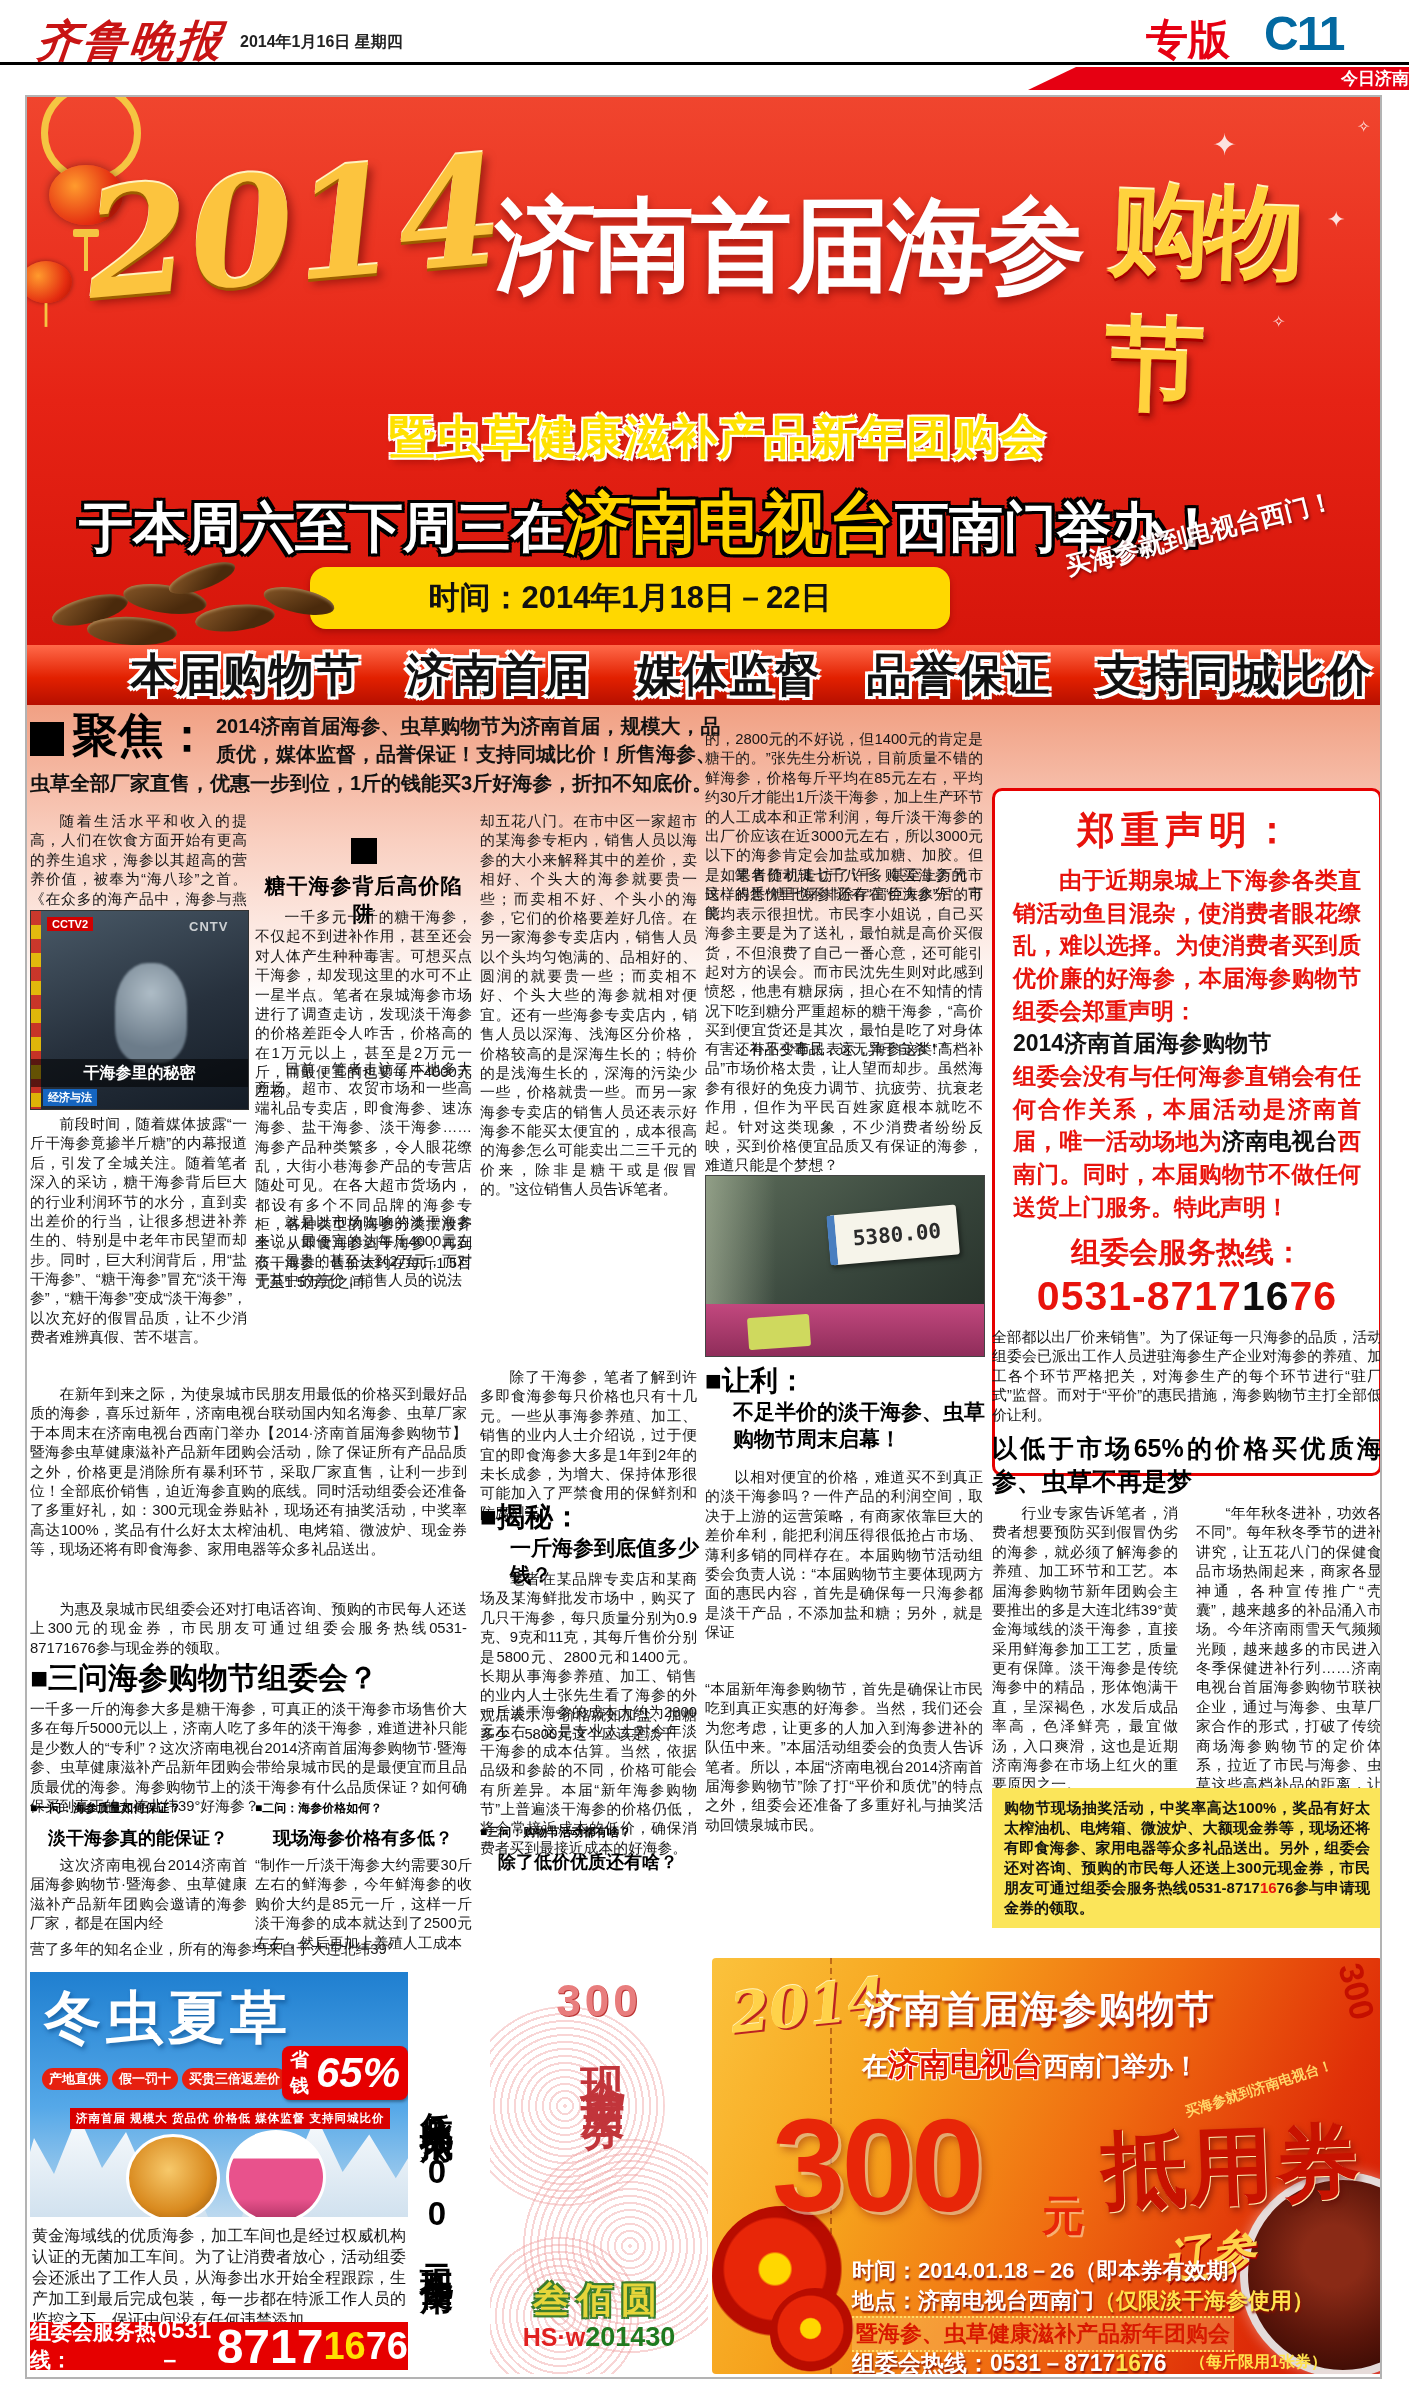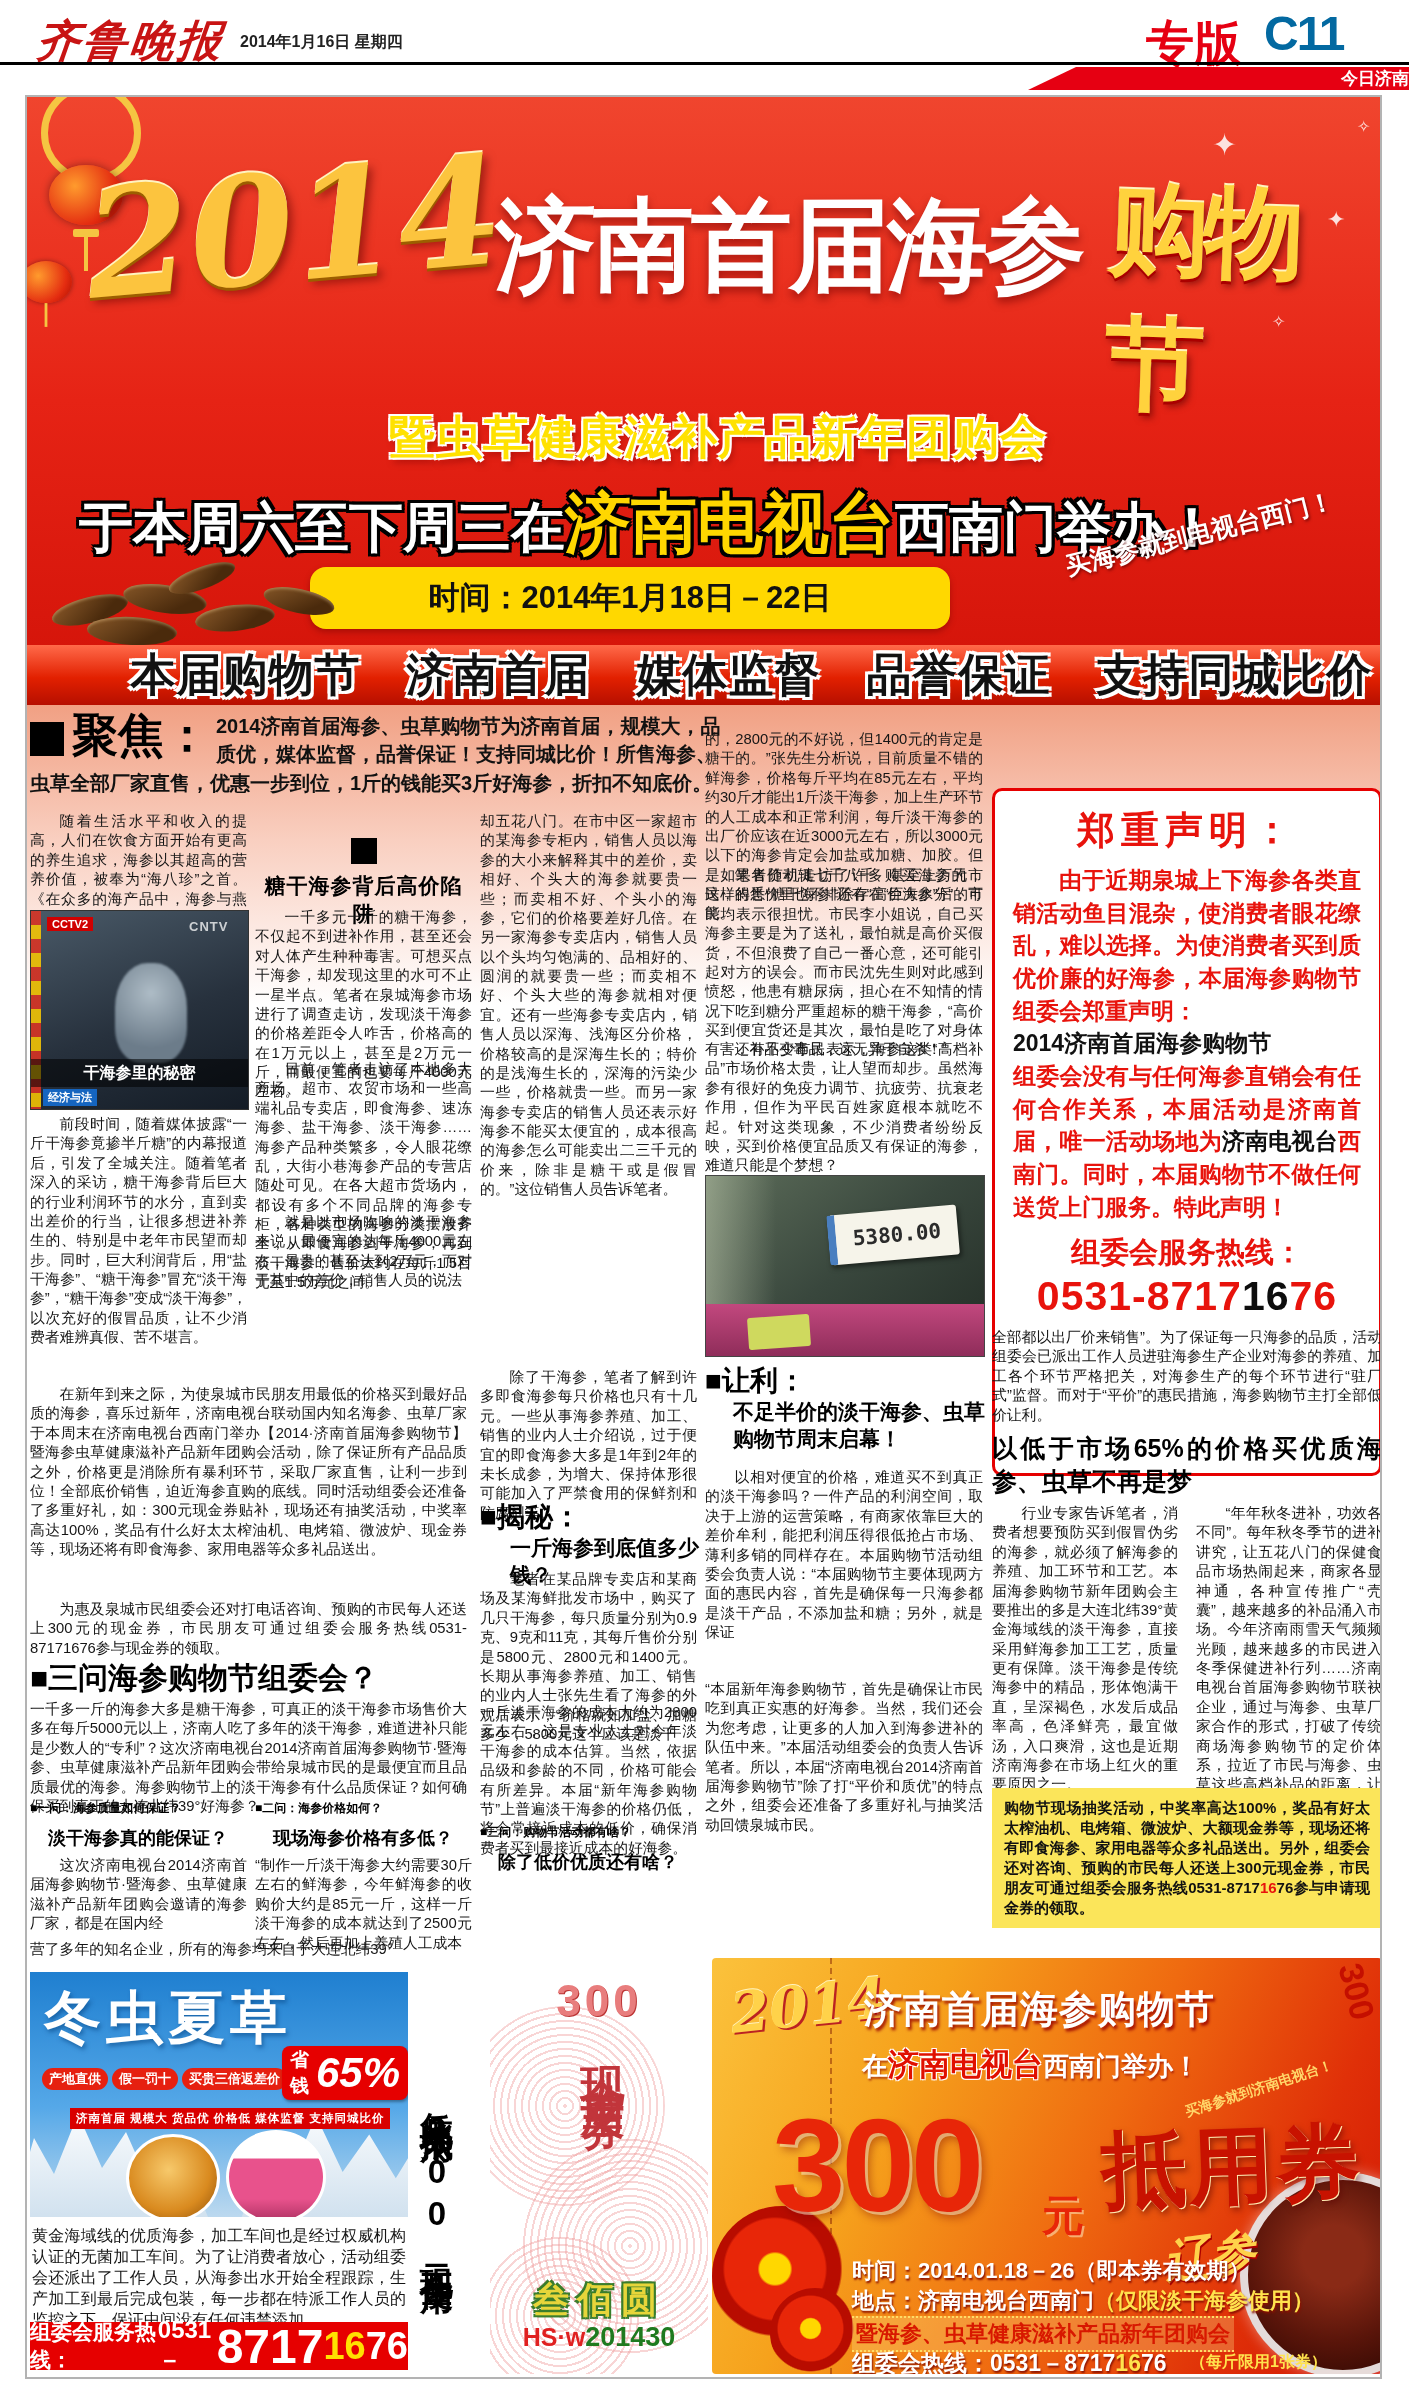--- a/index.html
+++ b/index.html
@@ -4,21 +4,21 @@
 <style>
   html,body{margin:0;padding:0;background:#fff;}
   .page{position:relative;width:1409px;height:2383px;background:#fff;overflow:hidden;
         font-family:"Liberation Sans",sans-serif;color:#1a1a1a;}
   .abs{position:absolute;}
   .body-txt{font-size:14.8px;line-height:1.31;text-align:justify;color:#151515;}
   .indent{text-indent:2em;}
   .jlogo{font-family:"DejaVu Serif",serif;font-style:italic;font-weight:bold;color:#c81414;
          font-size:44px;letter-spacing:3px;transform:skewX(-6deg);}
   .hdate{font-size:16px;font-weight:bold;color:#222;}
-  .hsec{font-size:48px;font-weight:900;color:#e60012;}
+  .hsec{font-size:42px;font-weight:900;color:#e60012;}
   .hpage{font-size:48px;font-weight:900;color:#0369a1;letter-spacing:-2px;}
   .hrule{background:#000;}
   .hredbar{background:#e60012;clip-path:polygon(48px 0,100% 0,100% 100%,0 100%);
            color:#fff;font-weight:900;font-size:17px;display:flex;align-items:center;justify-content:center;}
   .frame{border:2px solid #b3b3b3;pointer-events:none;z-index:9;}
   .banner{background:linear-gradient(180deg,#f0452e 0%,#e62315 50%,#d21208 100%);overflow:hidden;z-index:1;}
   .y2014{font-family:"DejaVu Serif",serif;font-style:italic;font-weight:900;font-size:150px;
          color:#fcc43e;text-shadow:0 3px 0 #9c5e00,0 -2px 0 #fff3c0,4px 6px 8px rgba(90,0,0,.5);
          transform:rotate(-5deg);}
   .titleW{font-size:101px;font-weight:900;color:#fff;letter-spacing:-3px;

